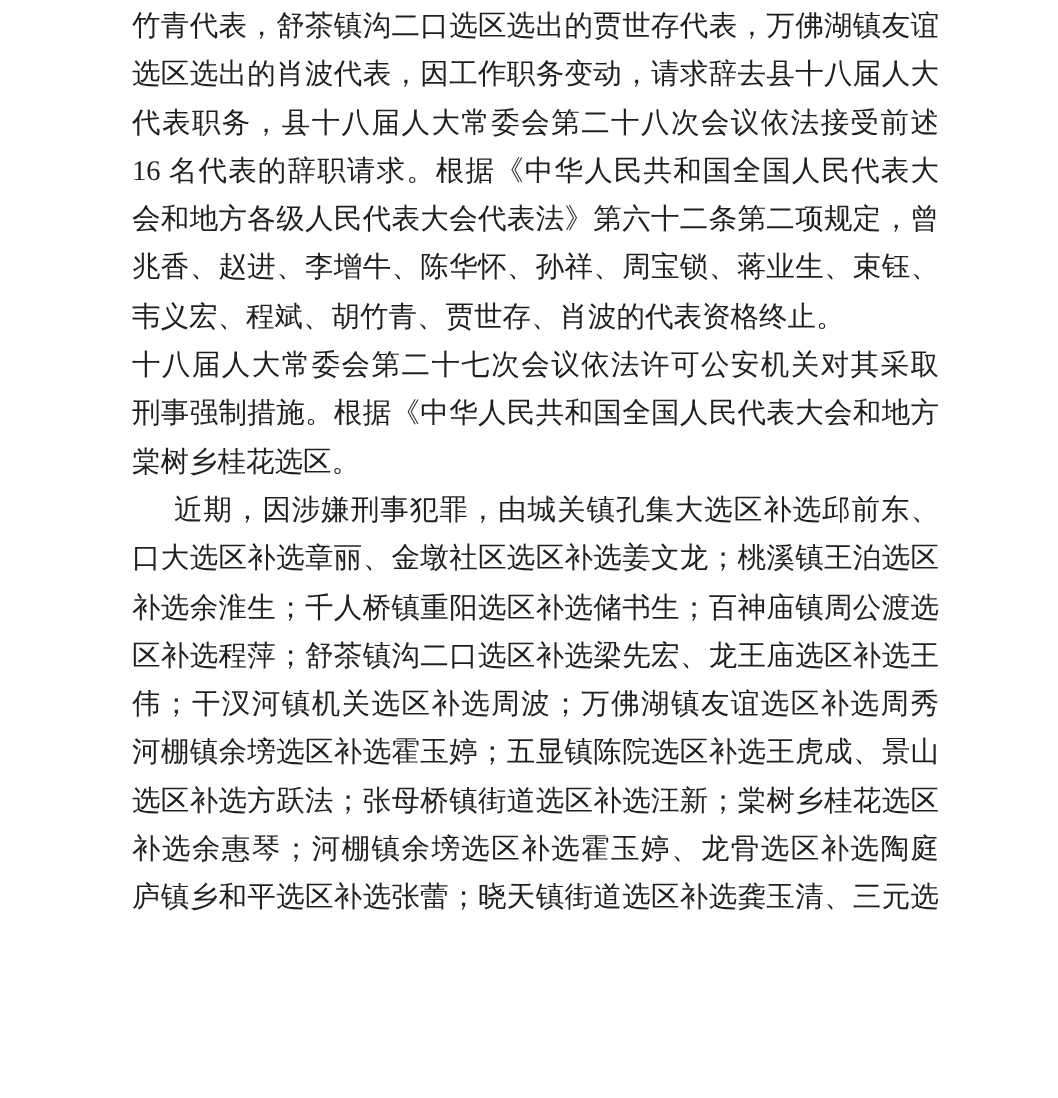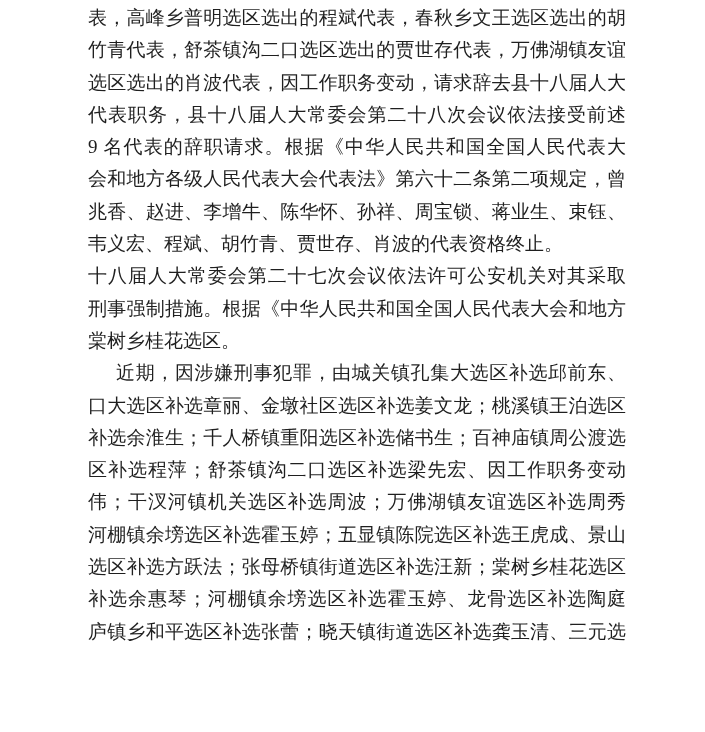--- a/index.html
+++ b/index.html
@@ -41,34 +41,33 @@
   }
   .line.indent {
     text-indent: 28px;
   }
 </style>
 </head>
 <body>
 
 <div class="doc-page">
   <div class="doc-text">
-    <div class="line">表，高峰乡普明选区选出的程斌代表，春秋乡文王选区选出的胡</div>
     <div class="line">竹青代表，舒茶镇沟二口选区选出的贾世存代表，万佛湖镇友谊</div>
     <div class="line">选区选出的肖波代表，因工作职务变动，请求辞去县十八届人大</div>
     <div class="line">代表职务，县十八届人大常委会第二十八次会议依法接受前述</div>
-    <div class="line">9 名代表的辞职请求。根据《中华人民共和国全国人民代表大</div>
+    <div class="line">16 名代表的辞职请求。根据《中华人民共和国全国人民代表大</div>
     <div class="line">会和地方各级人民代表大会代表法》第六十二条第二项规定，曾</div>
     <div class="line">兆香、赵进、李增牛、陈华怀、孙祥、周宝锁、蒋业生、束钰、</div>
     <div class="line end">韦义宏、程斌、胡竹青、贾世存、肖波的代表资格终止。</div>
     <div class="line">十八届人大常委会第二十七次会议依法许可公安机关对其采取</div>
     <div class="line">刑事强制措施。根据《中华人民共和国全国人民代表大会和地方</div>
     <div class="line end">棠树乡桂花选区。</div>
     <div class="line indent">近期，因涉嫌刑事犯罪，由城关镇孔集大选区补选邱前东、河</div>
     <div class="line">口大选区补选章丽、金墩社区选区补选姜文龙；桃溪镇王泊选区</div>
     <div class="line">补选余淮生；千人桥镇重阳选区补选储书生；百神庙镇周公渡选</div>
-    <div class="line">区补选程萍；舒茶镇沟二口选区补选梁先宏、因工作职务变动</div>
+    <div class="line">区补选程萍；舒茶镇沟二口选区补选梁先宏、龙王庙选区补选王</div>
     <div class="line">伟；干汊河镇机关选区补选周波；万佛湖镇友谊选区补选周秀准；</div>
     <div class="line">河棚镇余塝选区补选霍玉婷；五显镇陈院选区补选王虎成、景山</div>
     <div class="line">选区补选方跃法；张母桥镇街道选区补选汪新；棠树乡桂花选区</div>
     <div class="line">补选余惠琴；河棚镇余塝选区补选霍玉婷、龙骨选区补选陶庭扣；</div>
     <div class="line">庐镇乡和平选区补选张蕾；晓天镇街道选区补选龚玉清、三元选</div>
   </div>
 </div>
 
 </body></html>

